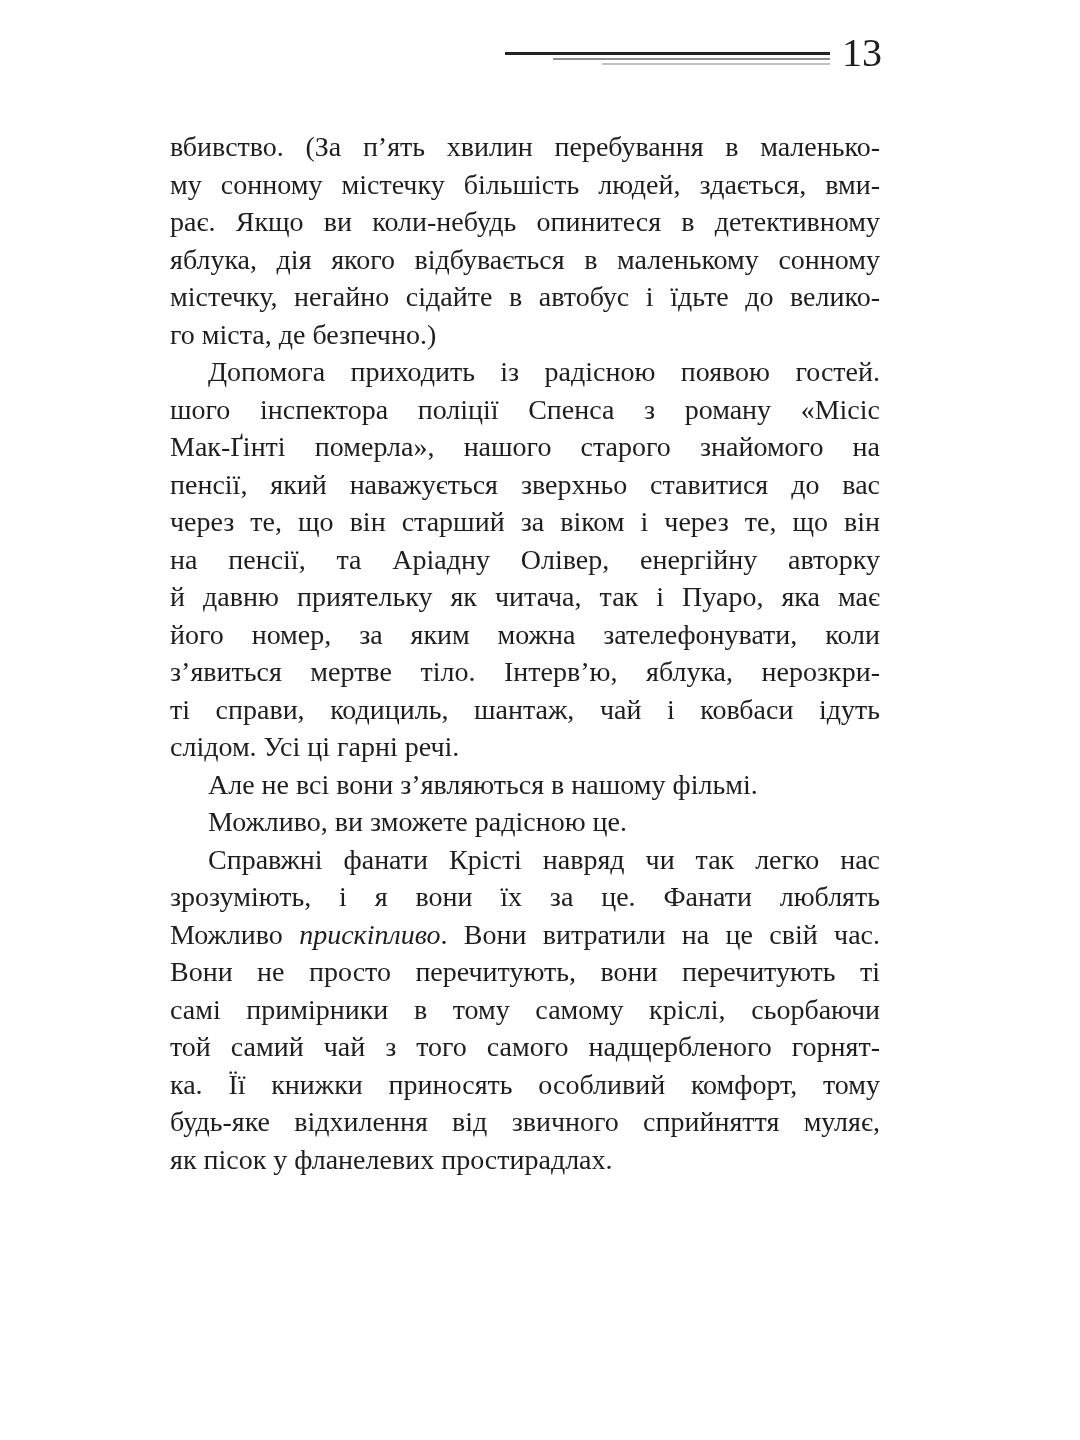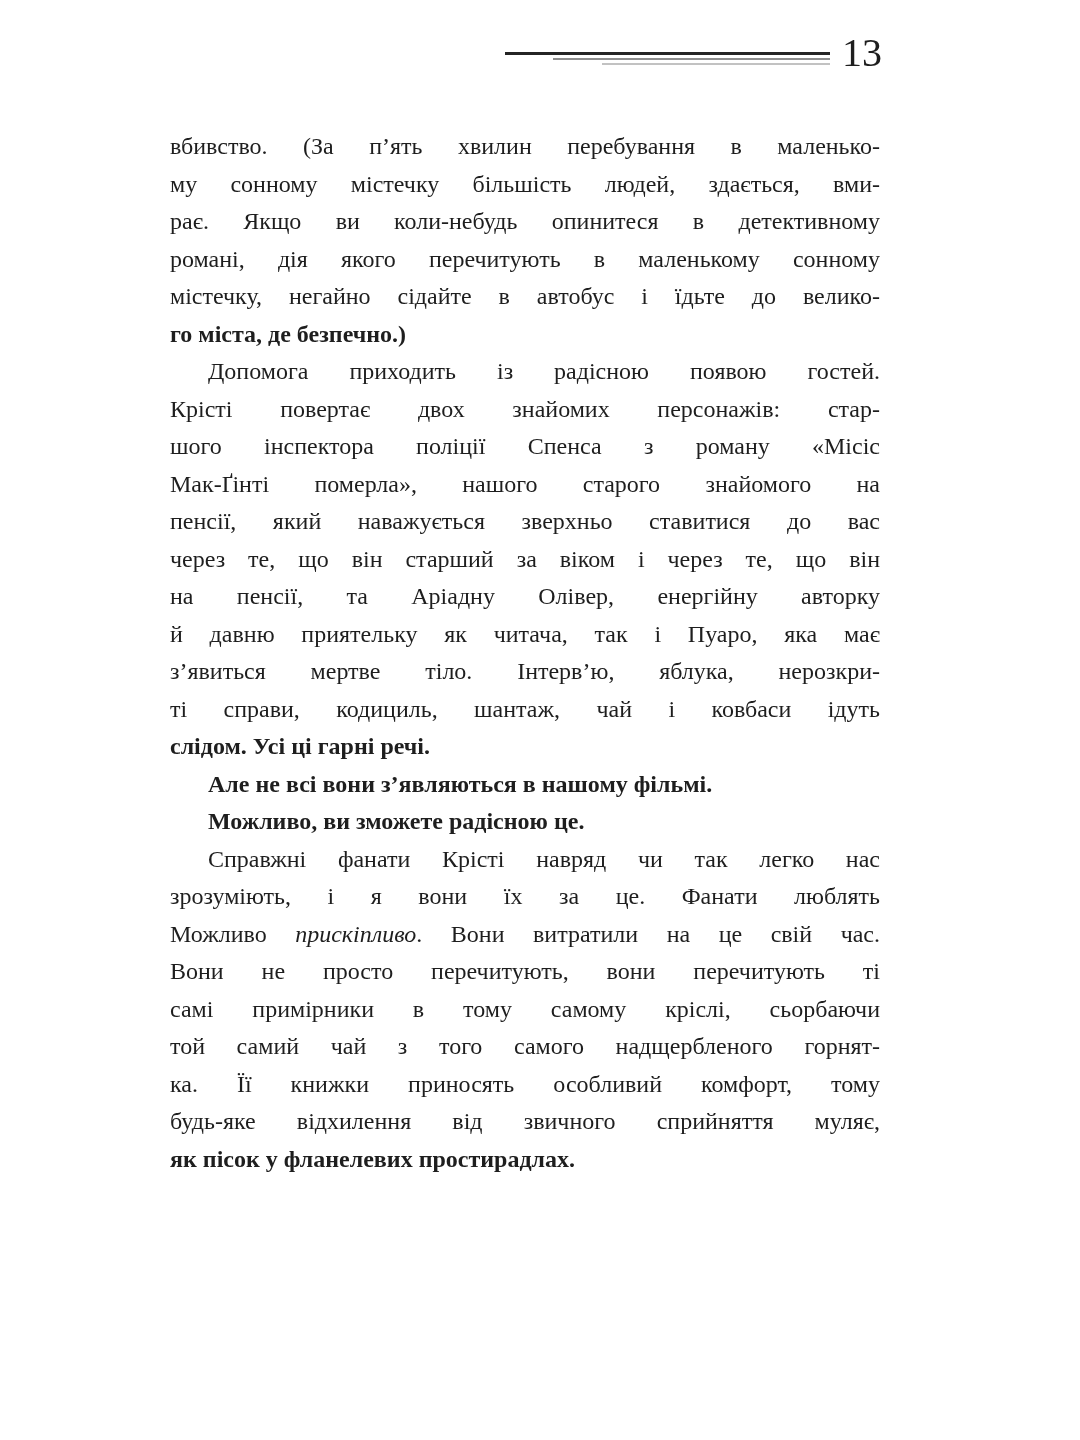--- a/index.html
+++ b/index.html
@@ -30,57 +30,57 @@
     font-size: 40px;
     line-height: 1;
     color: #1e1e1e;
   }
   
   .text-block {
     position: absolute;
     left: 170px;
     top: 128px;
     width: 710px;
-    font-size: 24px;
+    font-size: 28px;
     line-height: 37.5px;
     letter-spacing: 0px;
   }
   .line { text-align: justify; text-align-last: justify; }
-  .line.last { text-align-last: left; font-weight: bold; }
+  .line.last { text-align-last: left; }
   .line.indent { text-indent: 38px; }
   .line em { font-style: italic; }
 </style>
 </head>
 <body>
 
 <div class="page">
 
   <div class="rules">
     <div class="rule rule-1"></div>
     <div class="rule rule-2"></div>
     <div class="rule rule-3"></div>
   </div>
 
   <div class="page-number">13</div>
 
   <main class="text-block">
       <div class="line">вбивство. (За п’ять хвилин перебування в маленько-</div>
       <div class="line">му сонному містечку більшість людей, здається, вми-</div>
       <div class="line">рає. Якщо ви коли-небудь опинитеся в детективному</div>
-      <div class="line">романі, дія якого перечитують в маленькому сонному</div>
+      <div class="line">яблука, дія якого відбувається в маленькому сонному</div>
       <div class="line">містечку, негайно сідайте в автобус і їдьте до велико-</div>
       <div class="line last">го міста, де безпечно.)</div>
       <div class="line indent">Допомога приходить із радісною появою гостей.</div>
-      <div class="line">Крісті повертає двох знайомих персонажів: стар-</div>
       <div class="line">шого інспектора поліції Спенса з роману «Місіс</div>
       <div class="line">Мак-Ґінті померла», нашого старого знайомого на</div>
       <div class="line">пенсії, який наважується зверхньо ставитися до вас</div>
       <div class="line">через те, що він старший за віком і через те, що він</div>
       <div class="line">на пенсії, та Аріадну Олівер, енергійну авторку</div>
       <div class="line">й давню приятельку як читача, так і Пуаро, яка має</div>
+      <div class="line">його номер, за яким можна зателефонувати, коли</div>
       <div class="line">з’явиться мертве тіло. Інтерв’ю, яблука, нерозкри-</div>
       <div class="line">ті справи, кодициль, шантаж, чай і ковбаси ідуть</div>
       <div class="line last">слідом. Усі ці гарні речі.</div>
       <div class="line indent last">Але не всі вони з’являються в нашому фільмі.</div>
       <div class="line indent last">Можливо, ви зможете радісною це.</div>
       <div class="line indent">Справжні фанати Крісті навряд чи так легко нас</div>
       <div class="line">зрозуміють, і я вони їх за це. Фанати люблять</div>
       <div class="line"><span>Можливо </span><em>прискіпливо</em><span>. Вони витратили на це свій час.</span></div>
       <div class="line">Вони не просто перечитують, вони перечитують ті</div>
       <div class="line">самі примірники в тому самому кріслі, сьорбаючи</div>

